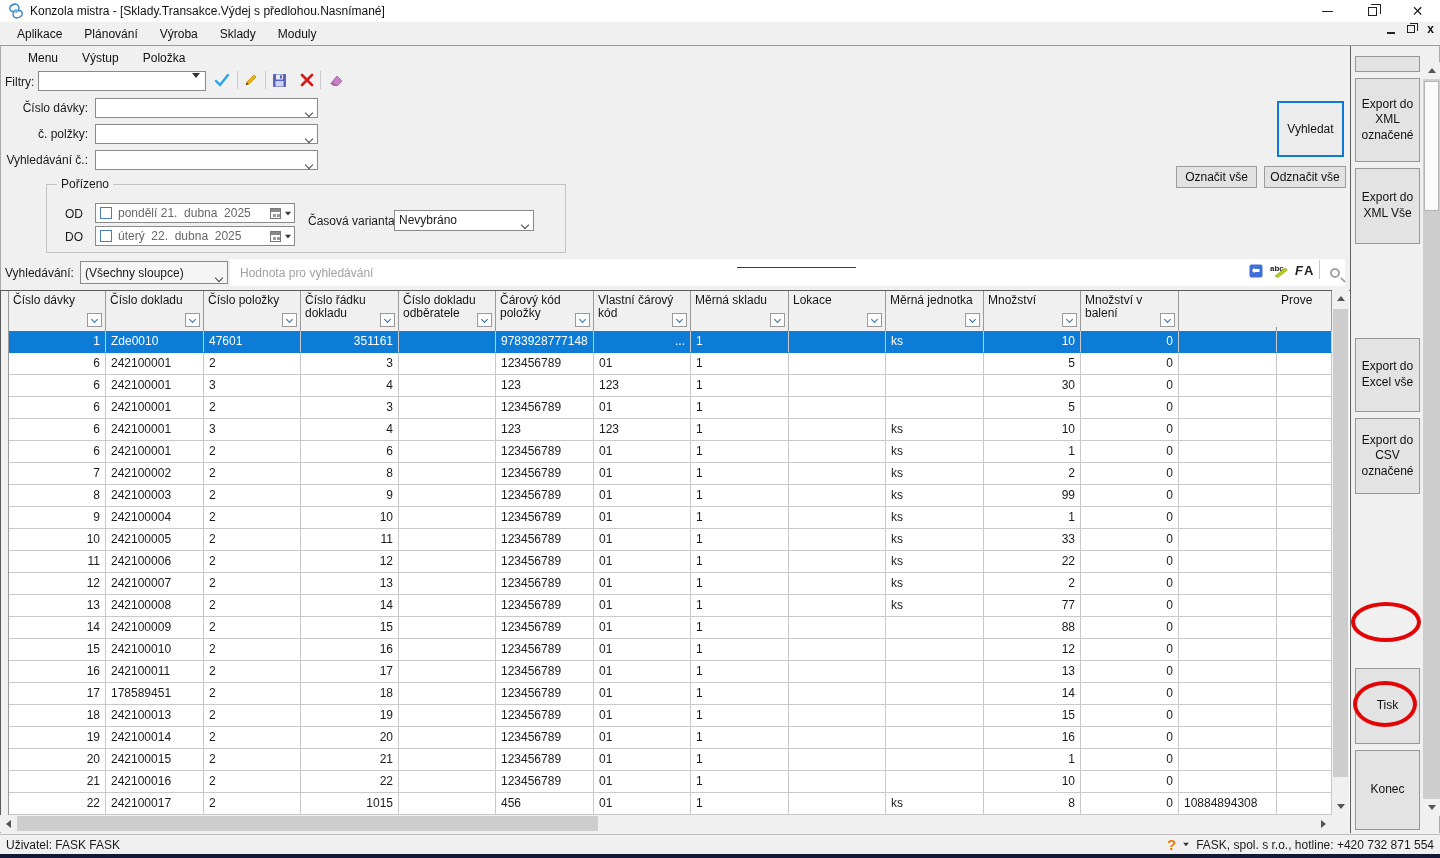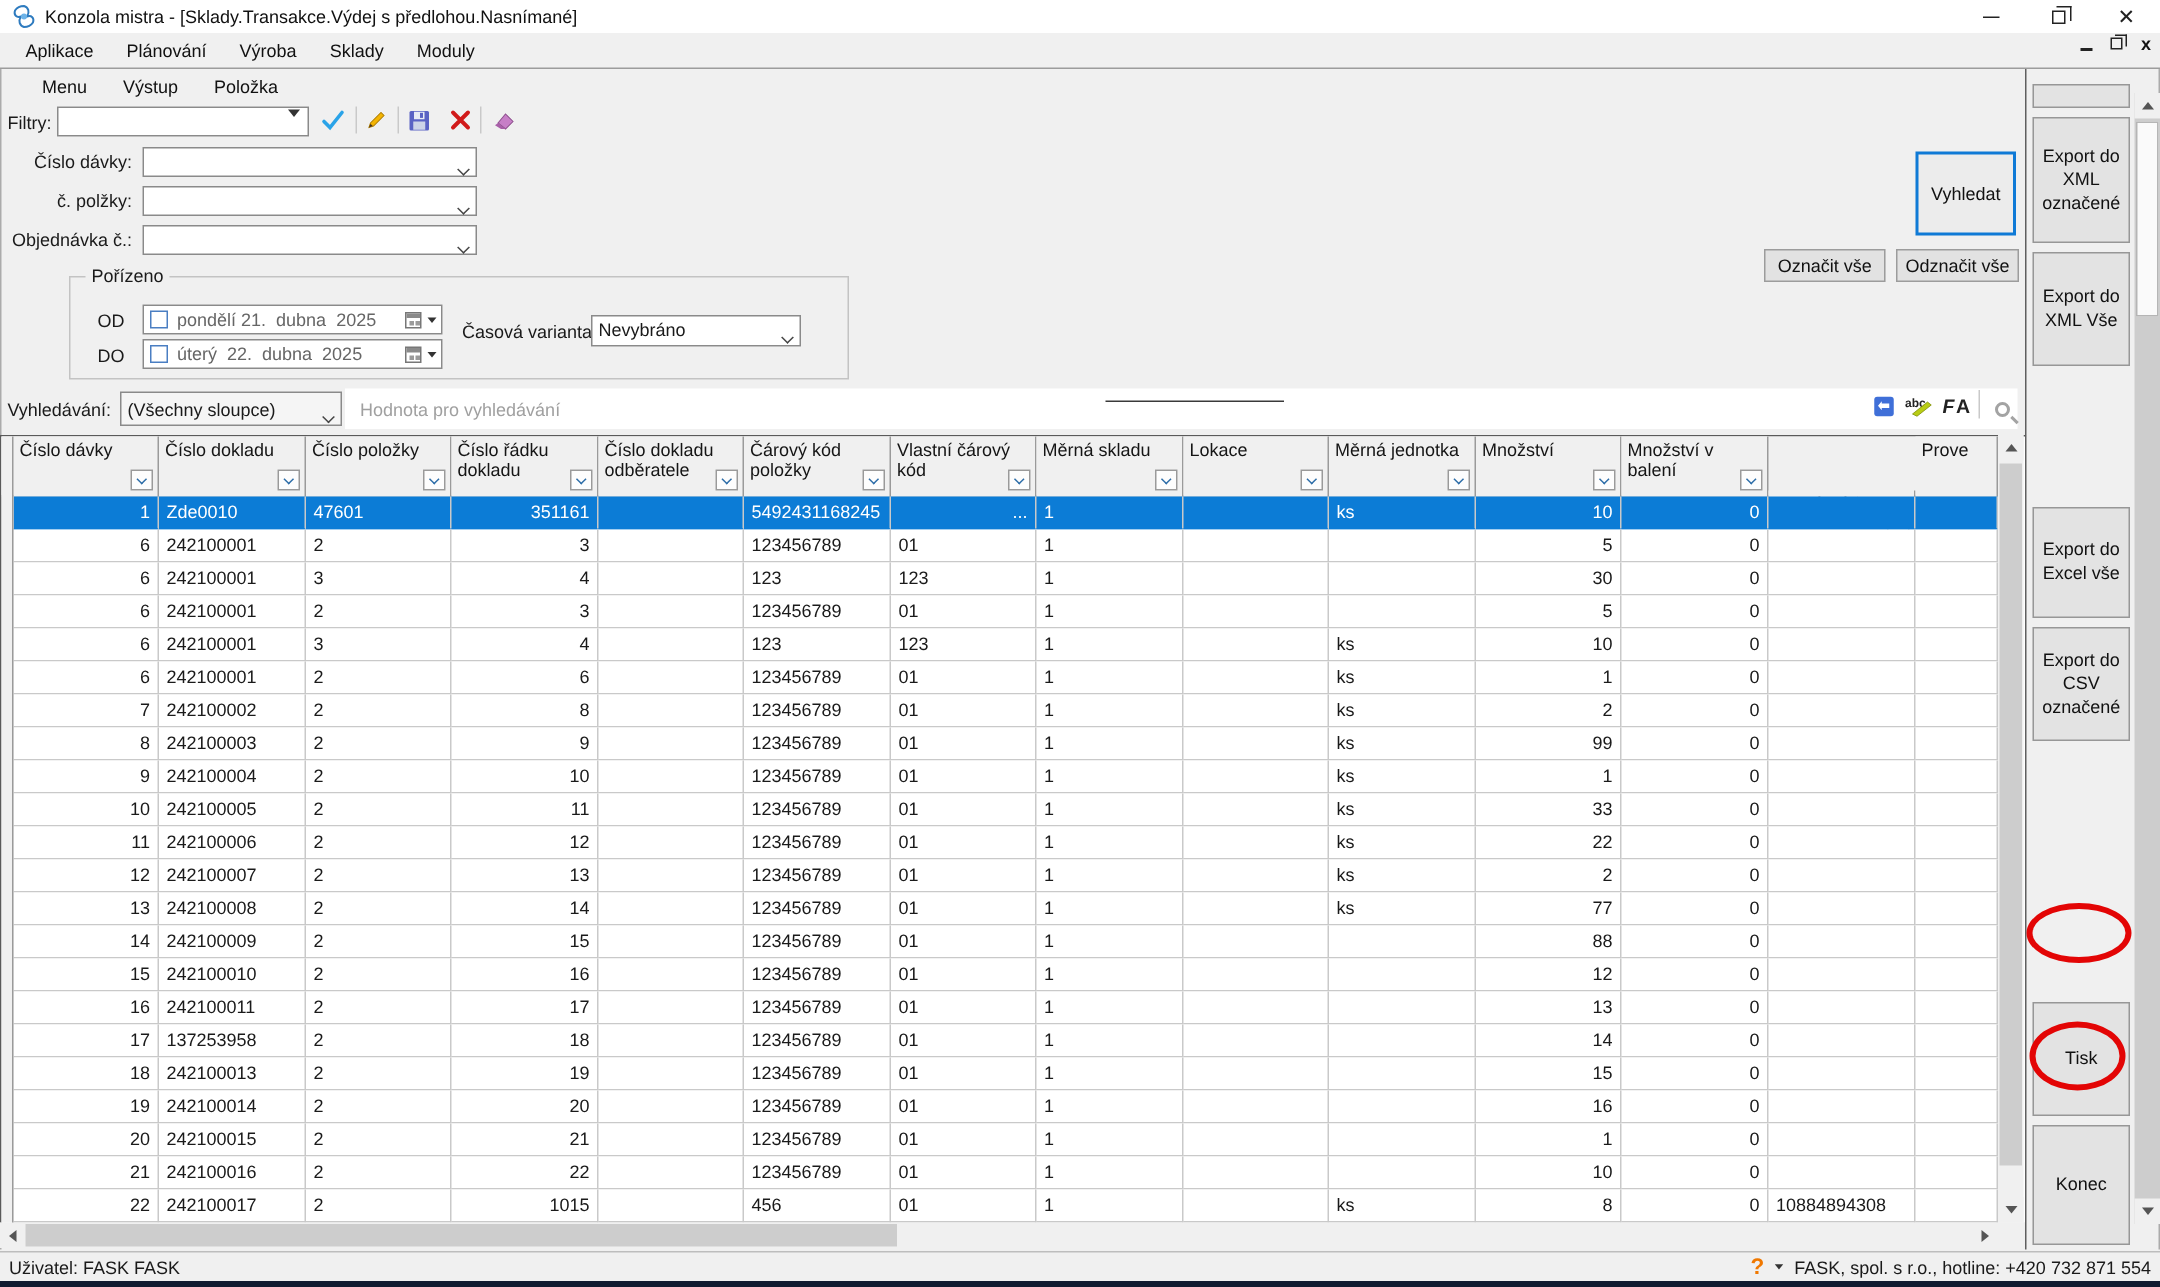--- a/index.html
+++ b/index.html
@@ -194,21 +194,21 @@
 <div class="field-label" style="top:101px;">Číslo dávky:</div>
 <div class="combo" style="left:95px;top:98px;width:223px;height:20px;">
   <span class="val"></span>
     <span class="arr"><span class="chev"></span></span>
 </div>
 <div class="field-label" style="top:127px;">č. polžky:</div>
 <div class="combo" style="left:95px;top:124px;width:223px;height:20px;">
   <span class="val"></span>
     <span class="arr"><span class="chev"></span></span>
 </div>
-<div class="field-label" style="top:153px;">Objednávka č.:</div>
+<div class="field-label" style="top:153px;">Vyhledávání č.:</div>
 <div class="combo" style="left:95px;top:150px;width:223px;height:20px;">
   <span class="val"></span>
     <span class="arr"><span class="chev"></span></span>
 </div>
 
 <div class="grpbox">
   <span class="grp-title">Pořízeno</span>
 </div>
 <span class="abs" style="left:65px;top:207px;">OD</span>
 <div class="dt" style="left:95px;top:203px;">
@@ -354,21 +354,21 @@
         <div class="hlabel">Prove</div>
       </div>
     </div>
   <div class="grid-body" id="grid-body">
       <div class="grow sel" style="top: 0px;">
         <div class="gcell ar" style="left: 0px; width: 97px;">1</div>
         <div class="gcell al" style="left: 97px; width: 98px;">Zde0010</div>
         <div class="gcell al" style="left: 195px; width: 97px;">47601</div>
         <div class="gcell ar" style="left: 292px; width: 98px;">351161</div>
         <div class="gcell al" style="left: 390px; width: 97px;"></div>
-        <div class="gcell al" style="left: 487px; width: 98px;">5492431168245</div>
+        <div class="gcell al" style="left: 487px; width: 98px;">9783928777148</div>
         <div class="gcell ar" style="left: 585px; width: 97px;">...</div>
         <div class="gcell al" style="left: 682px; width: 98px;">1</div>
         <div class="gcell al" style="left: 780px; width: 97px;"></div>
         <div class="gcell al" style="left: 877px; width: 98px;">ks</div>
         <div class="gcell ar" style="left: 975px; width: 97px;">10</div>
         <div class="gcell ar" style="left: 1072px; width: 98px;">0</div>
         <div class="gcell al" style="left: 1170px; width: 98px;"></div>
         <div class="gcell al" style="left: 1268px; width: 55px;"></div>
       </div>
       <div class="grow" style="top: 22px;">
@@ -606,21 +606,21 @@
         <div class="gcell al" style="left: 682px; width: 98px;">1</div>
         <div class="gcell al" style="left: 780px; width: 97px;"></div>
         <div class="gcell al" style="left: 877px; width: 98px;"></div>
         <div class="gcell ar" style="left: 975px; width: 97px;">13</div>
         <div class="gcell ar" style="left: 1072px; width: 98px;">0</div>
         <div class="gcell al" style="left: 1170px; width: 98px;"></div>
         <div class="gcell al" style="left: 1268px; width: 55px;"></div>
       </div>
       <div class="grow" style="top: 352px;">
         <div class="gcell ar" style="left: 0px; width: 97px;">17</div>
-        <div class="gcell al" style="left: 97px; width: 98px;">137253958</div>
+        <div class="gcell al" style="left: 97px; width: 98px;">178589451</div>
         <div class="gcell al" style="left: 195px; width: 97px;">2</div>
         <div class="gcell ar" style="left: 292px; width: 98px;">18</div>
         <div class="gcell al" style="left: 390px; width: 97px;"></div>
         <div class="gcell al" style="left: 487px; width: 98px;">123456789</div>
         <div class="gcell al" style="left: 585px; width: 97px;">01</div>
         <div class="gcell al" style="left: 682px; width: 98px;">1</div>
         <div class="gcell al" style="left: 780px; width: 97px;"></div>
         <div class="gcell al" style="left: 877px; width: 98px;"></div>
         <div class="gcell ar" style="left: 975px; width: 97px;">14</div>
         <div class="gcell ar" style="left: 1072px; width: 98px;">0</div>

